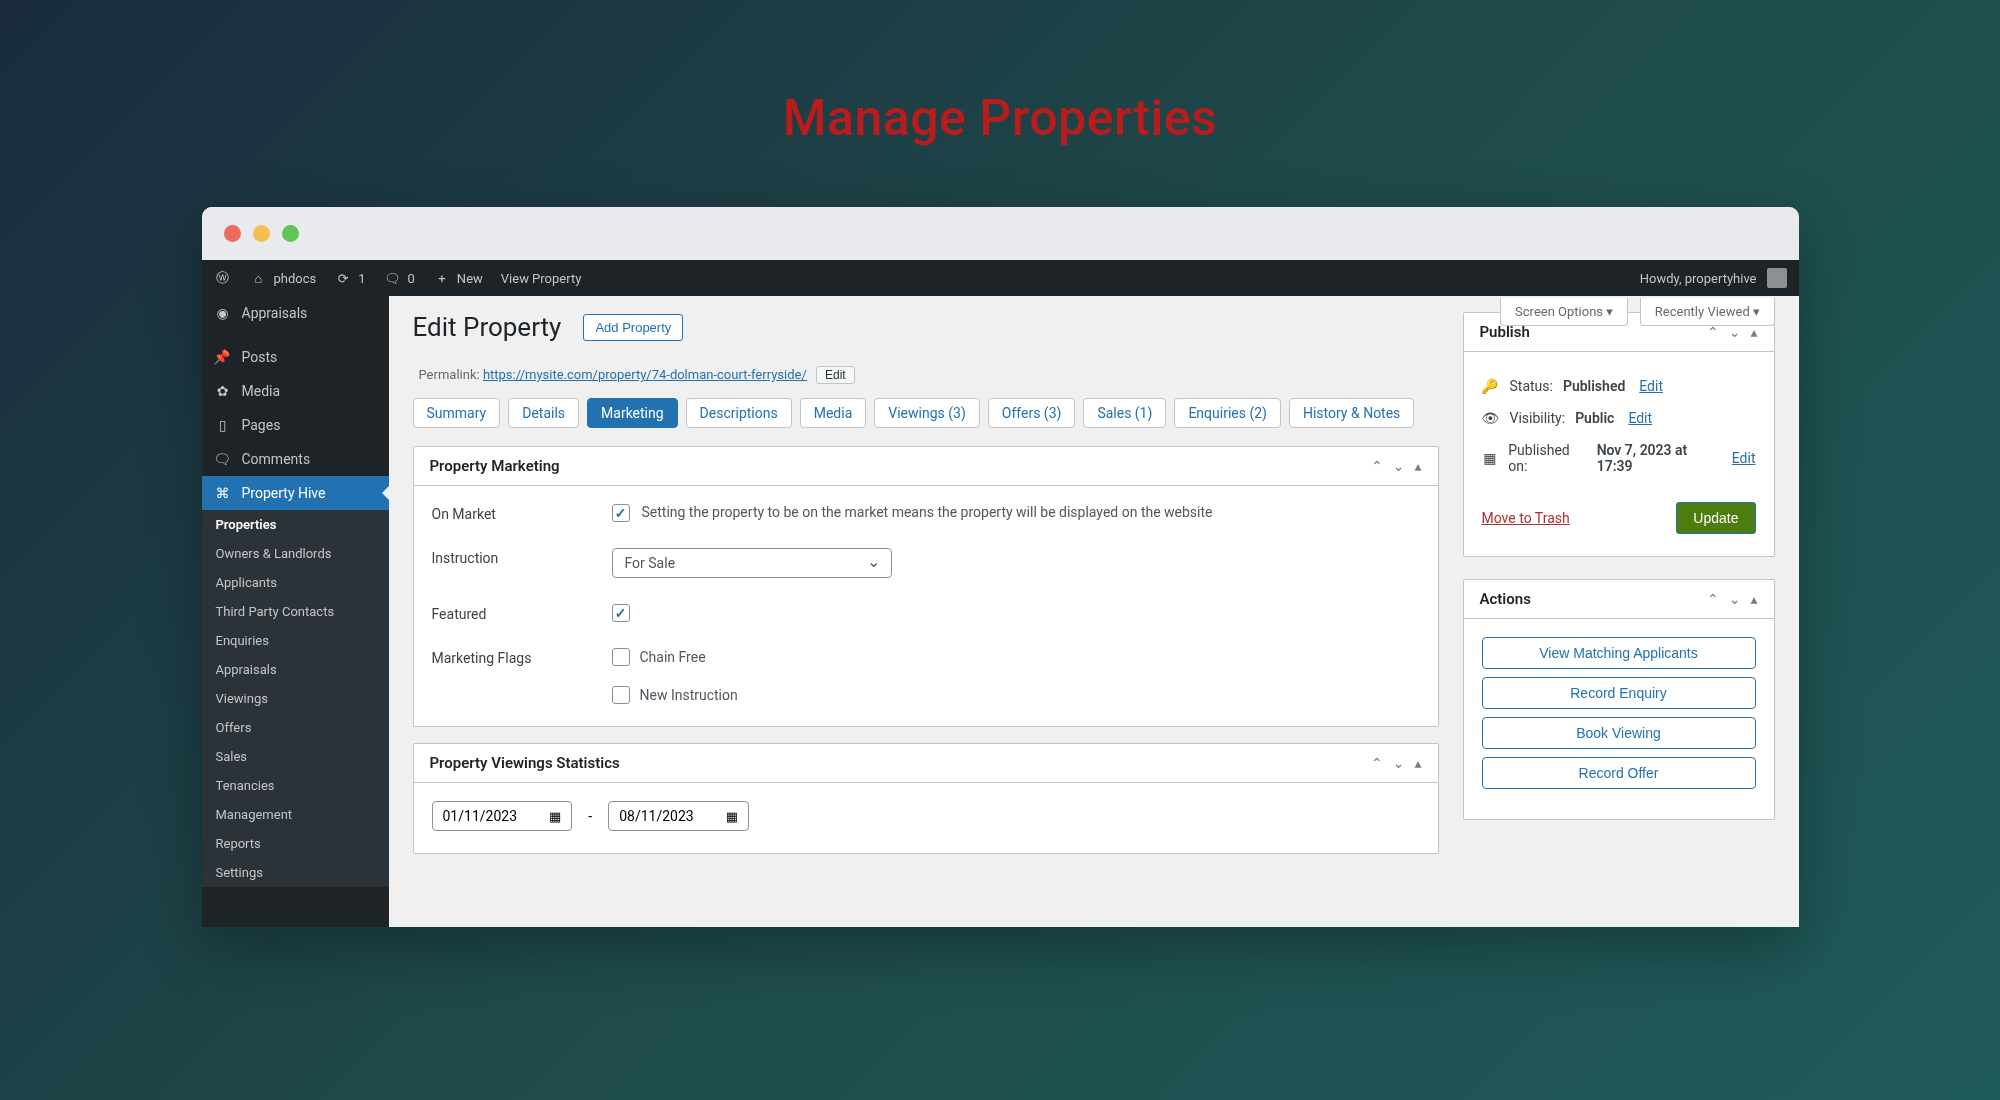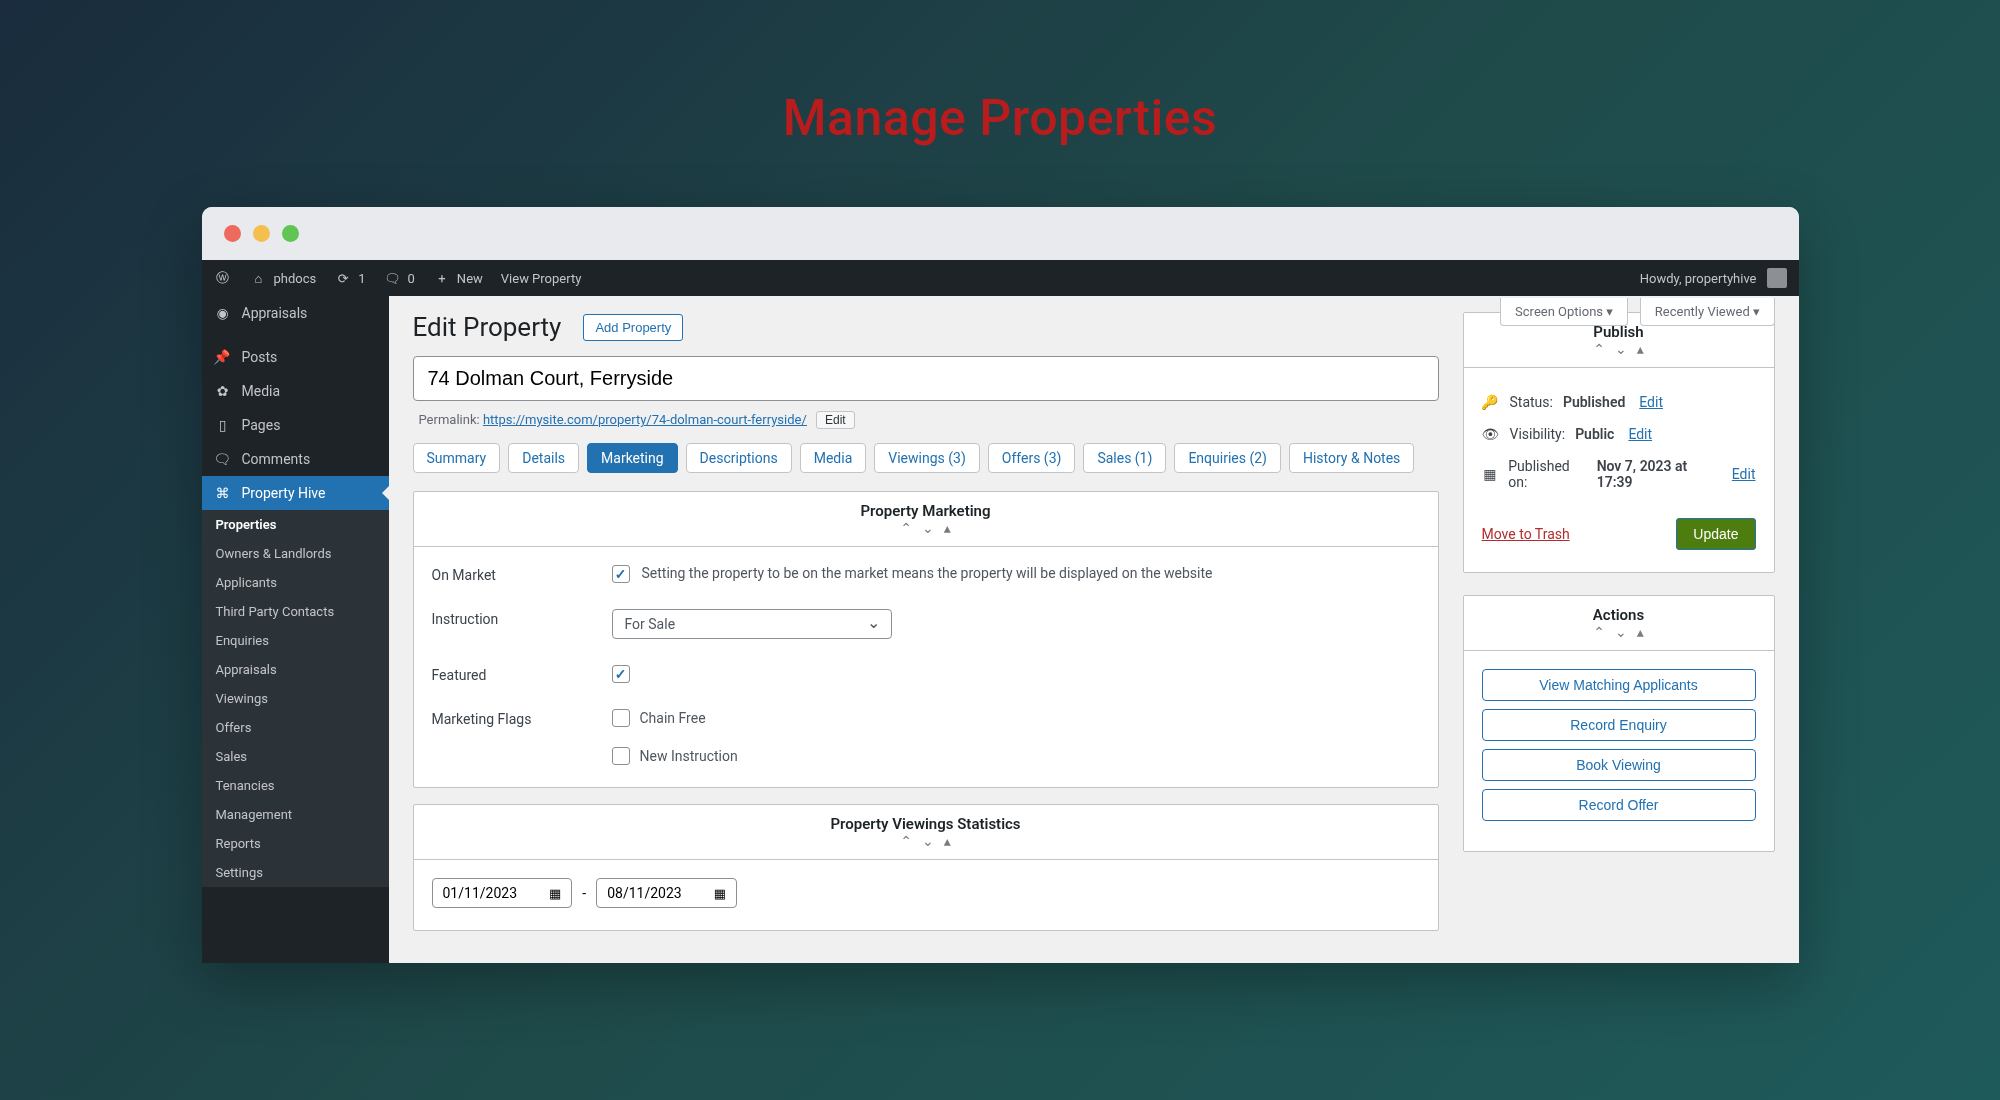--- a/index.html
+++ b/index.html
@@ -107,21 +107,21 @@
   padding: 6px 13px; font-size: 14px; border-radius: 4px; cursor: pointer;
 }
 .tab.active { background: #2271b1; color: #fff; border-color: #2271b1; }
 
 .postbox {
   background: #fff; border: 1px solid #c3c4c7; border-radius: 2px;
   margin-bottom: 16px;
 }
 .postbox-header {
   display: flex; align-items: center; justify-content: space-between;
-  padding: 10px 16px; border-bottom: 1px solid #c3c4c7; flex-direction: column;
+  padding: 10px 16px; border-bottom: 1px solid #c3c4c7;
 }
 .postbox-header h2 { font-size: 15px; font-weight: 600; color: #1d2327; }
 .postbox-controls { display: flex; gap: 10px; color: #787c82; font-size: 14px; }
 .postbox-controls span { cursor: pointer; }
 .postbox-body { padding: 18px 18px 22px; }
 
 .form-row { display: flex; margin-bottom: 26px; font-size: 14px; }
 .form-row:last-child { margin-bottom: 0; }
 .form-label { width: 180px; color: #3c434a; padding-top: 2px; }
 .form-field { flex: 1; display: flex; align-items: flex-start; gap: 12px; color: #50575e; }
@@ -137,21 +137,21 @@
   border: 1px solid #8c8f94; border-radius: 4px; background: #fff;
   padding: 6px 30px 6px 12px; font-size: 14px; min-width: 280px;
   position: relative; cursor: pointer;
 }
 .select::after {
   content: "⌄"; position: absolute; right: 10px; top: 3px; color: #50575e; font-size: 16px;
 }
 .flags-col { display: flex; flex-direction: column; gap: 20px; }
 .flag-item { display: flex; align-items: center; gap: 10px; font-size: 14px; }
 
-.date-row { display: flex; align-items: center; gap: 10px; font-size: 14px; }
+.date-row { display: flex; align-items: center; gap: 16px; font-size: 14px; }
 .date-input {
   border: 1px solid #8c8f94; border-radius: 4px; background: #fff;
   padding: 6px 10px; display: flex; align-items: center; gap: 32px;
 }
 .date-icon { font-size: 13px; }
 
 .side-postbox { margin-bottom: 22px; }
 .publish-row {
   display: flex; align-items: center; gap: 10px; padding: 8px 0;
   font-size: 14px; color: #3c434a;
@@ -264,21 +264,20 @@
         <div class="screen-tab"><span>Recently Viewed</span> <span>▾</span></div>
       </div>
 
       <div class="content">
         <div class="content-main">
           <div class="page-heading">
             <h1>Edit Property</h1>
             <button class="btn-outline">Add Property</button>
           </div>
 
-          <input class="title-input" value="74 Dolman Court, Ferryside" style="">
 
           <div class="permalink">
             <span>Permalink:</span>
             <a><span>https://mysite.com/property/</span><span class="slug">74-dolman-court-ferryside/</span></a>
             <button class="edit-btn">Edit</button>
           </div>
 
           <div class="tabs">
             <div class="tab">Summary</div>
             <div class="tab">Details</div>

